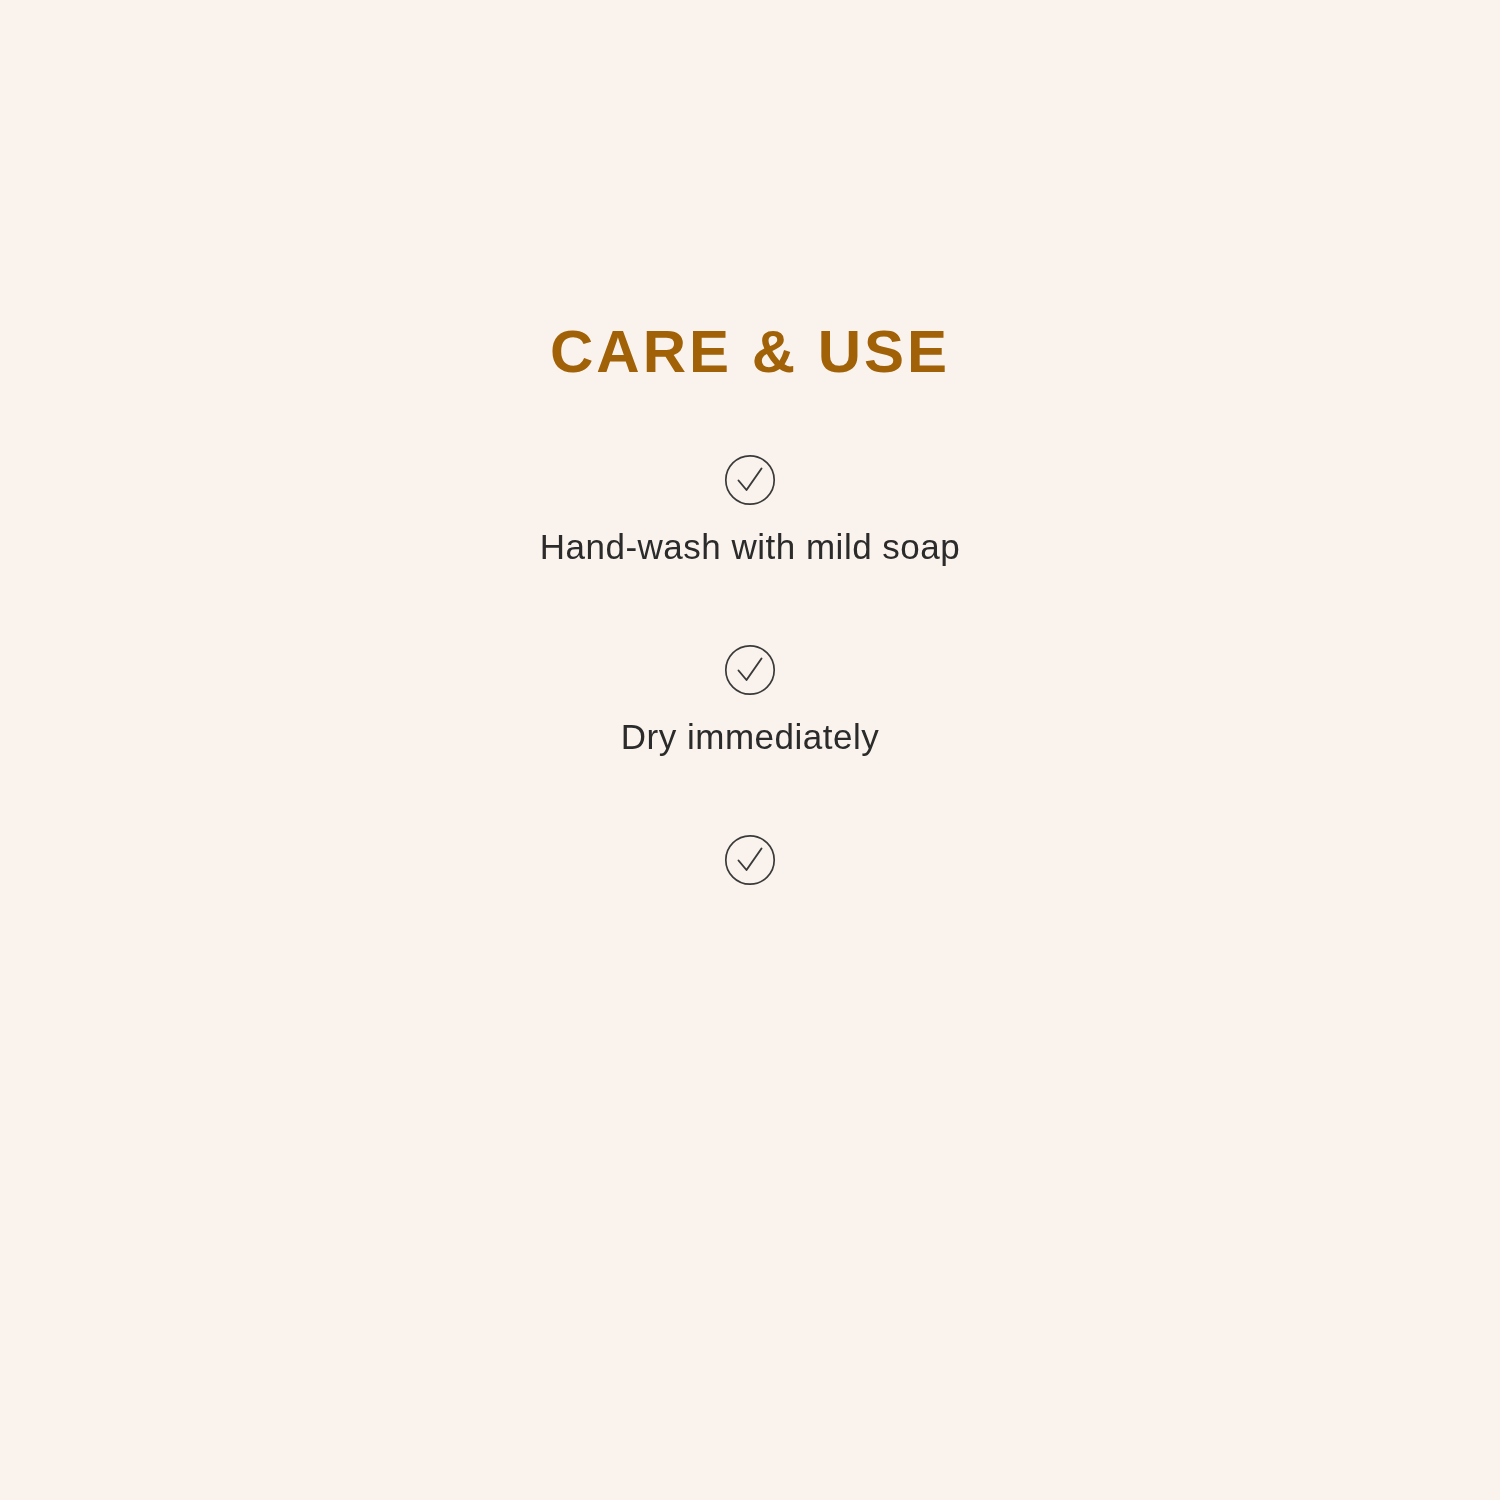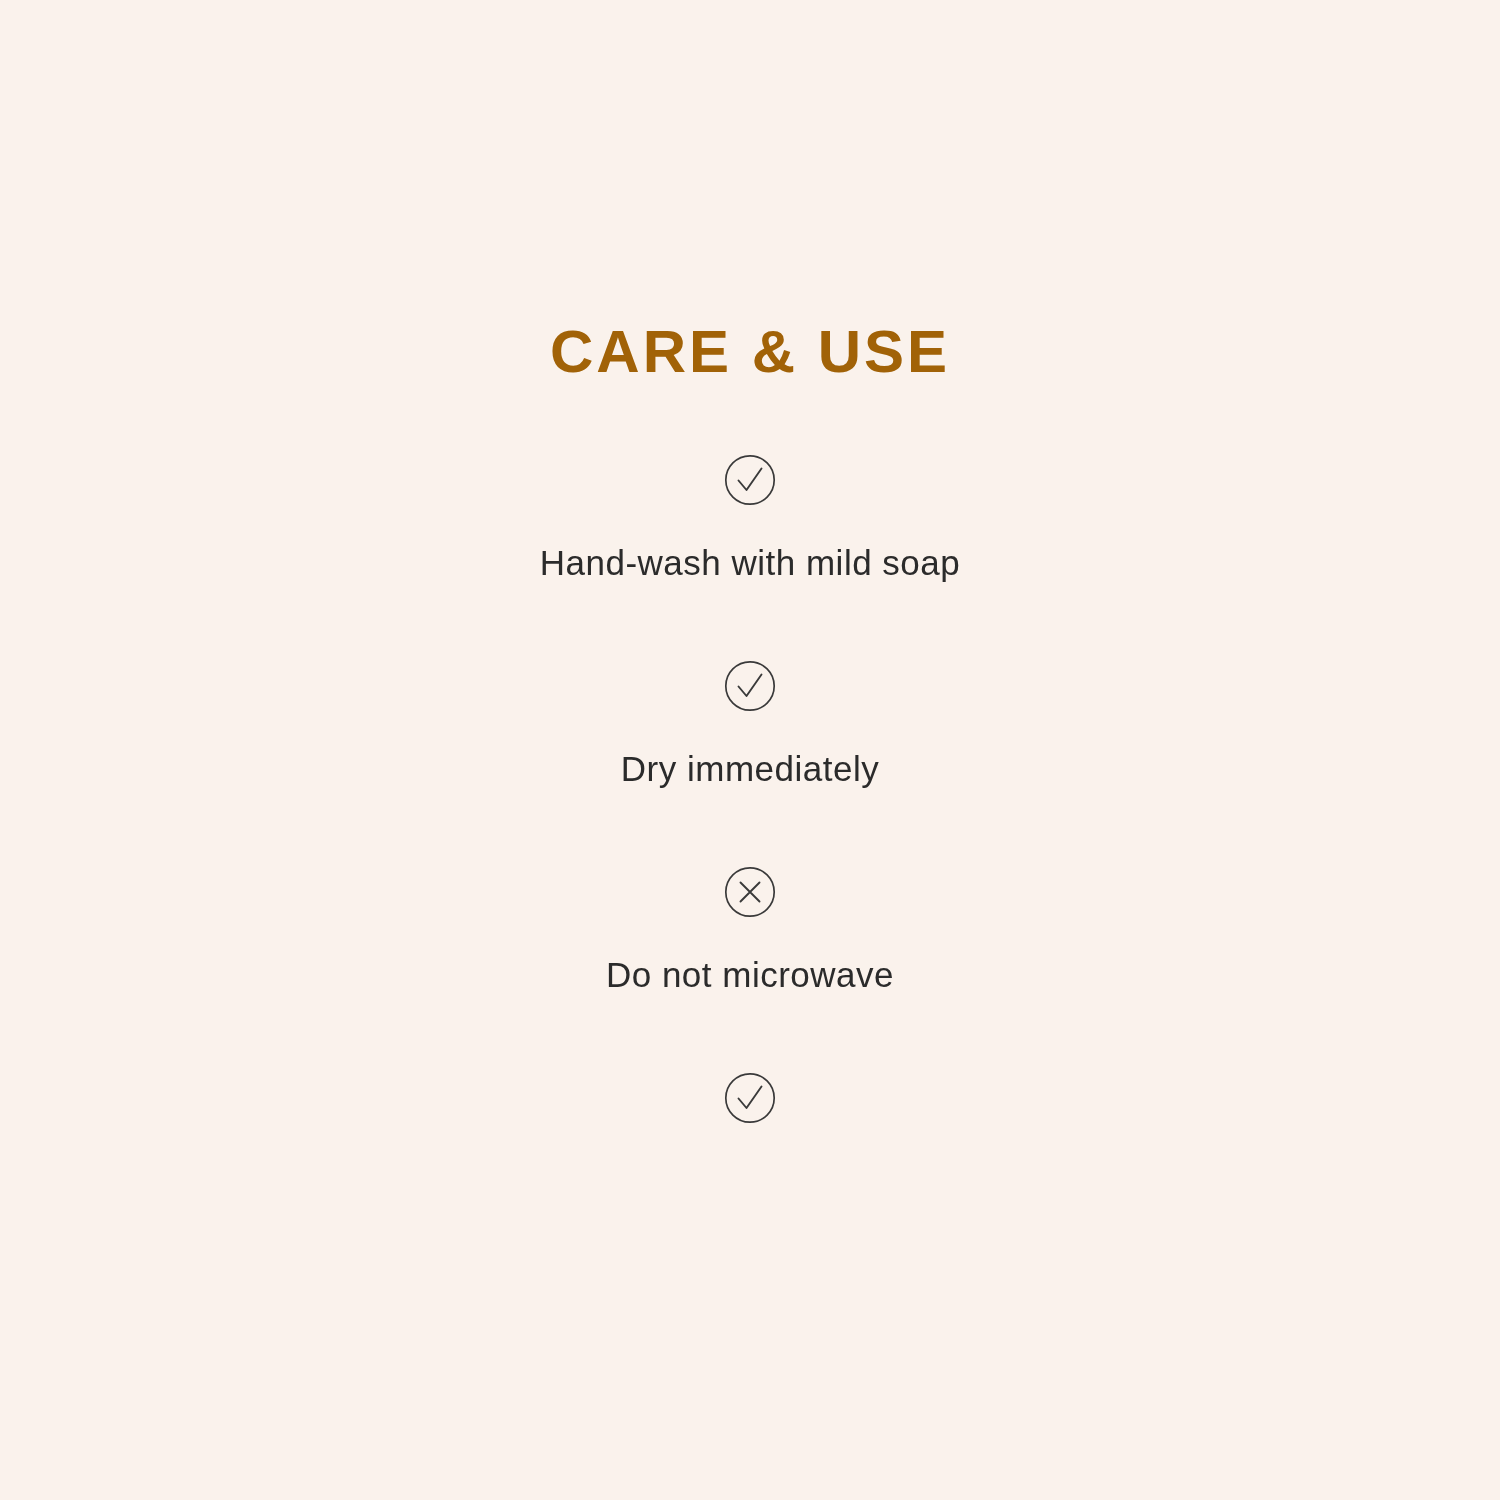--- a/index.html
+++ b/index.html
@@ -34,21 +34,21 @@
   .care-list {
     display: flex;
     flex-direction: column;
     align-items: center;
     gap: 76px;
   }
   .care-item {
     display: flex;
     flex-direction: column;
     align-items: center;
-    gap: 36px;
+    gap: 20px;
   }
   .icon-wrap {
     width: 52px;
     height: 52px;
     display: block;
   }
   .icon-wrap svg {
     display: block;
     width: 52px;
     height: 52px;
@@ -85,29 +85,20 @@
     <div class="care-item">
       <span class="icon-wrap">
         <svg viewBox="0 0 52 52" fill="none" xmlns="http://www.w3.org/2000/svg">
           <circle cx="26" cy="26" r="24.2" stroke="#3A3A3A" stroke-width="1.7"></circle>
           <path d="M14.5 26.5 L22.5 36 L37.5 14.5" stroke="#3A3A3A" stroke-width="1.9" stroke-linecap="round" stroke-linejoin="round"></path>
         </svg>
       </span>
       <div class="item-label">Dry immediately</div>
     </div>
 
-    <div class="care-item">
-      <span class="icon-wrap">
-        <svg viewBox="0 0 52 52" fill="none" xmlns="http://www.w3.org/2000/svg">
-          <circle cx="26" cy="26" r="24.2" stroke="#3A3A3A" stroke-width="1.7"></circle>
-          <path d="M16.5 16.5 L35.5 35.5 M35.5 16.5 L16.5 35.5" stroke="#3A3A3A" stroke-width="1.9" stroke-linecap="round"></path>
-        </svg>
-      </span>
-      <div class="item-label">Do not microwave</div>
-    </div>
 
     <div class="care-item">
       <span class="icon-wrap">
         <svg viewBox="0 0 52 52" fill="none" xmlns="http://www.w3.org/2000/svg">
           <circle cx="26" cy="26" r="24.2" stroke="#3A3A3A" stroke-width="1.7"></circle>
           <path d="M14.5 26.5 L22.5 36 L37.5 14.5" stroke="#3A3A3A" stroke-width="1.9" stroke-linecap="round" stroke-linejoin="round"></path>
         </svg>
       </span>
     </div>
 

